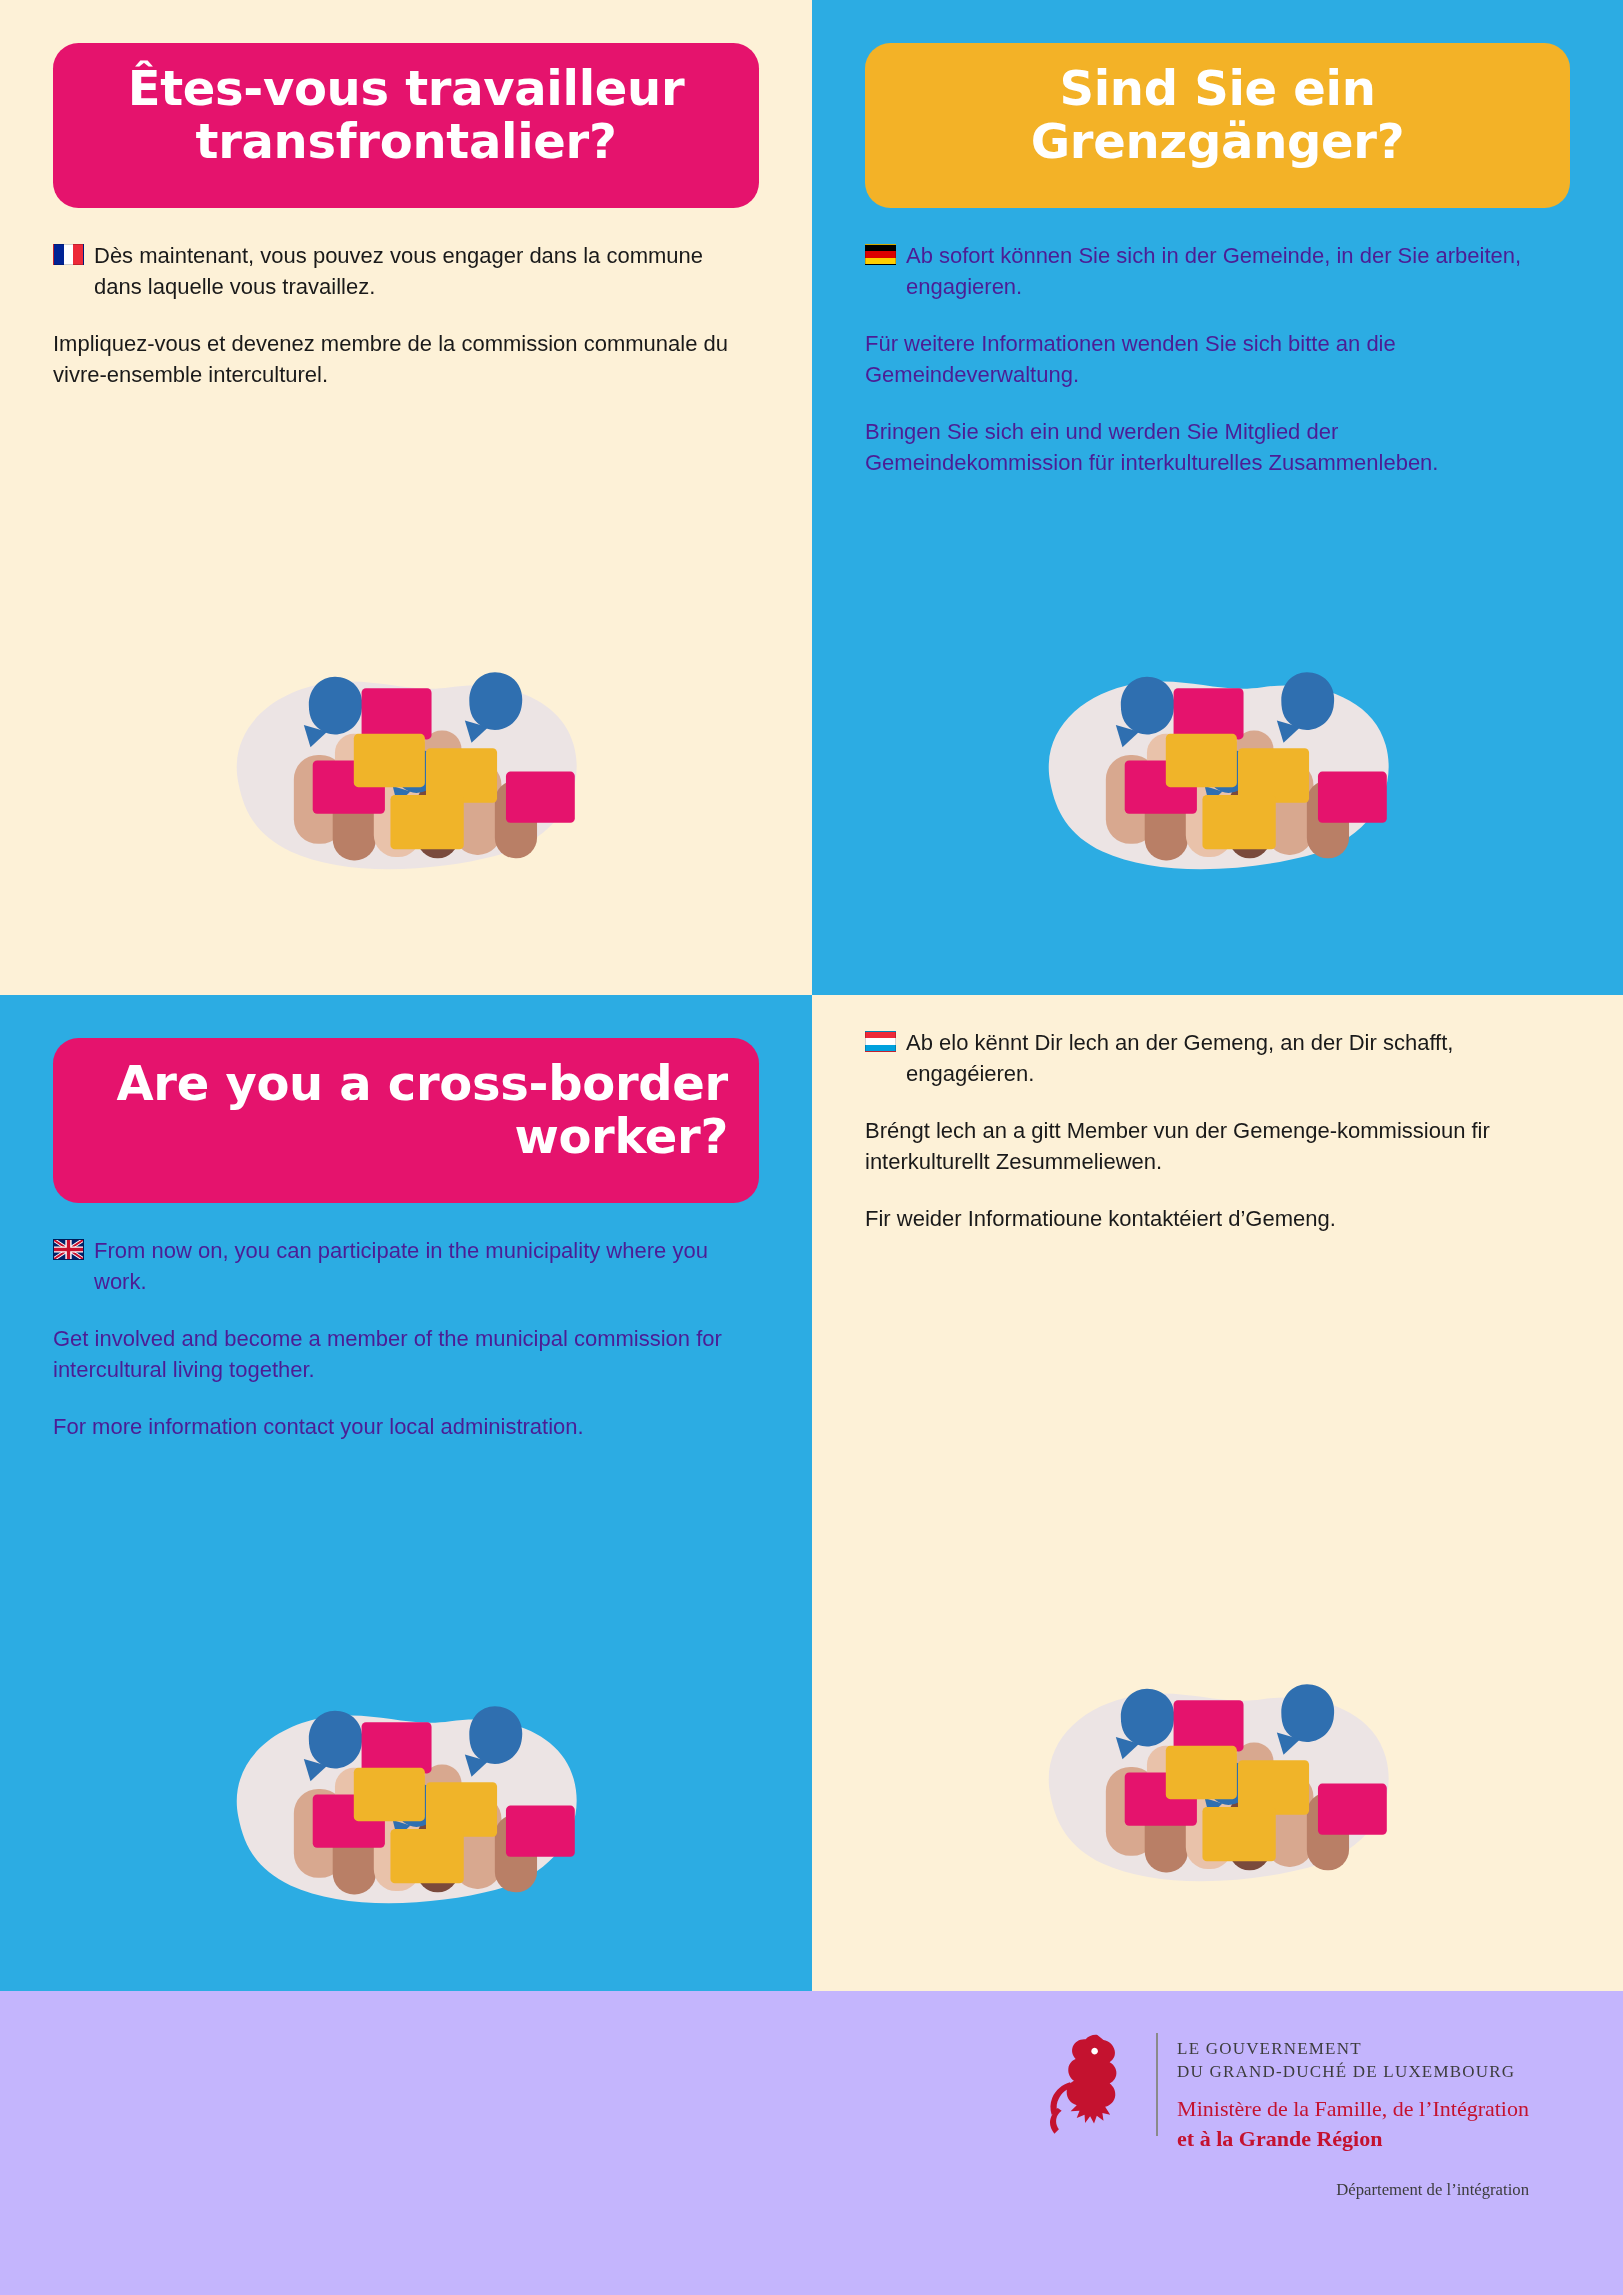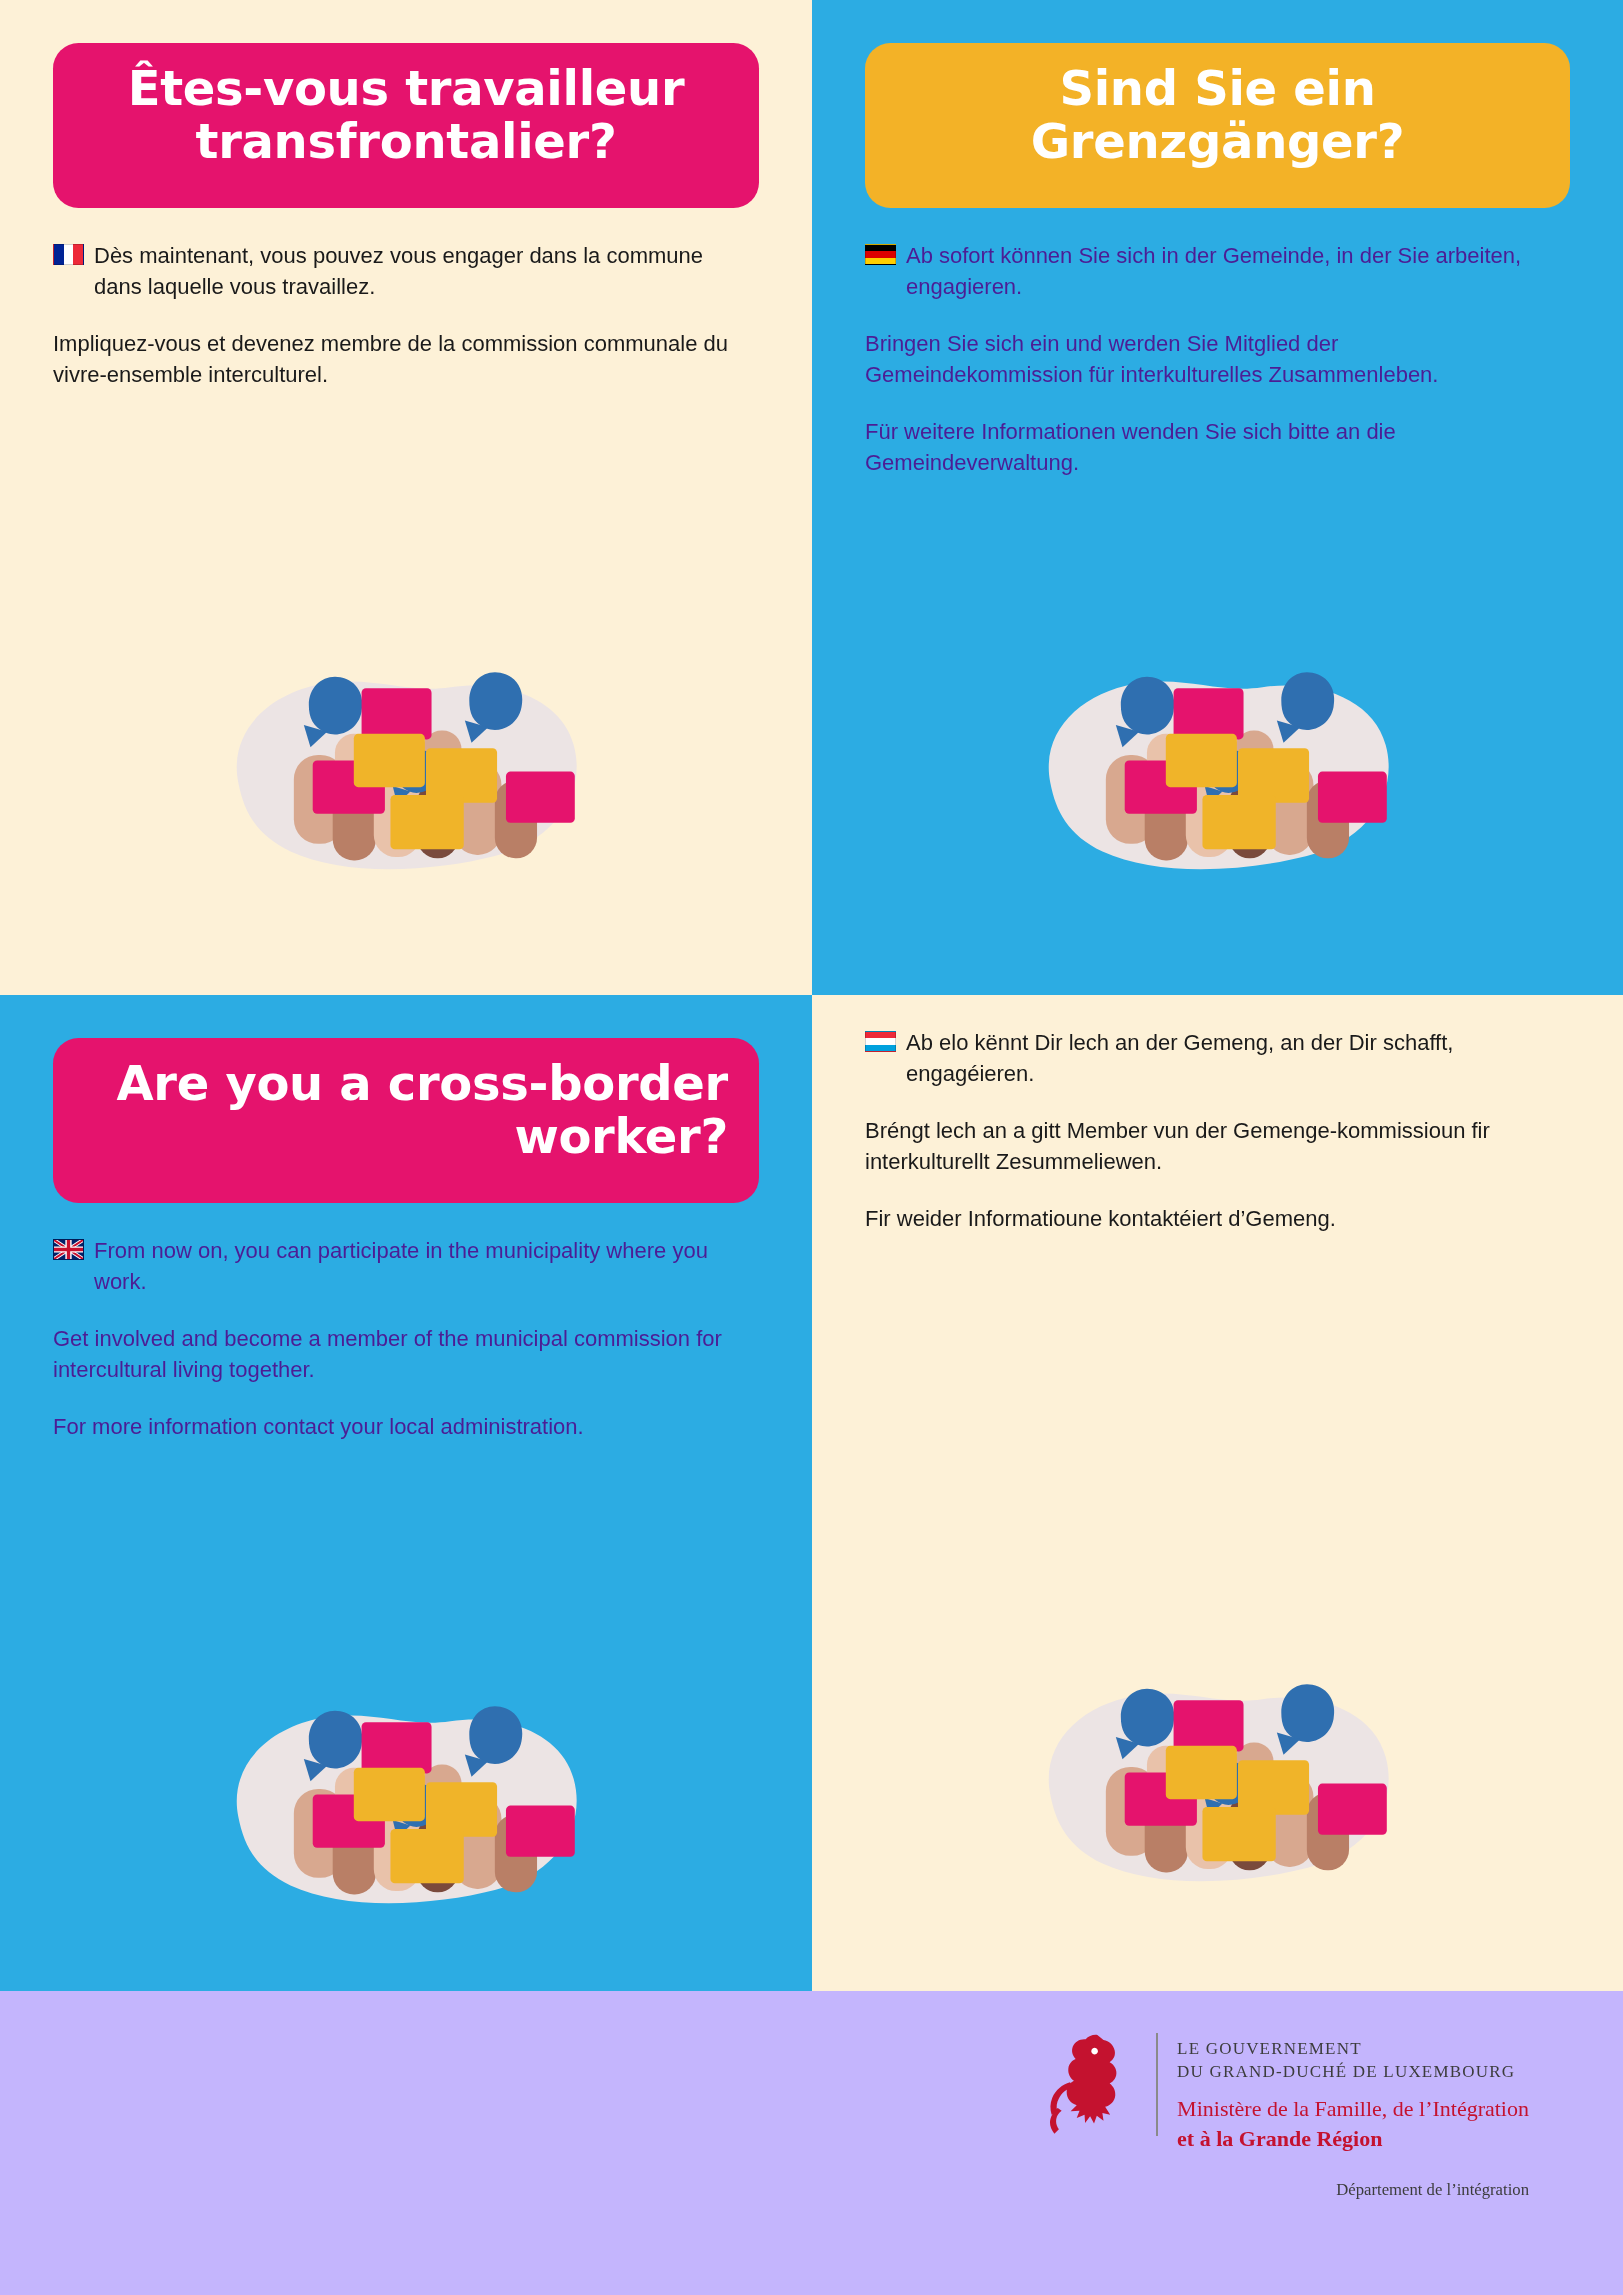--- a/index.html
+++ b/index.html
@@ -202,22 +202,22 @@
 
     <div class="panel blue">
       <div class="pill yellow">
         <h1>Sind Sie ein Grenzgänger?</h1>
       </div>
       <div class="body">
         <p class="flagline">
           <span class="flag de"></span>
           <span class="txt">Ab sofort können Sie sich in der Gemeinde, in der Sie arbeiten, engagieren.</span>
         </p>
+        <p>Für weitere Informationen wenden Sie sich bitte an die Gemeindeverwaltung.</p>
         <p>Bringen Sie sich ein und werden Sie Mitglied der Gemeindekommission für interkulturelles Zusammenleben.</p>
-        <p>Für weitere Informationen wenden Sie sich bitte an die Gemeindeverwaltung.</p>
       </div>
       <div class="illus" style="top:616px;">
         <svg viewBox="0 0 760 520" xmlns="http://www.w3.org/2000/svg">
           <path d="M78 300 C60 210 130 140 230 122 C320 106 380 140 460 128 C560 113 660 150 682 232 C706 320 648 404 540 432 C430 460 270 470 172 424 C110 394 88 352 78 300 Z" fill="#ece4e4"></path>
           <g>
             <rect x="178" y="250" width="92" height="160" rx="44" fill="#d8a88f"></rect>
             <rect x="248" y="300" width="78" height="140" rx="38" fill="#b97f66"></rect>
             <rect x="322" y="268" width="84" height="166" rx="40" fill="#e9c2aa"></rect>
             <rect x="400" y="300" width="74" height="136" rx="36" fill="#7a4a3c"></rect>
             <rect x="466" y="262" width="86" height="168" rx="42" fill="#d8a88f"></rect>

